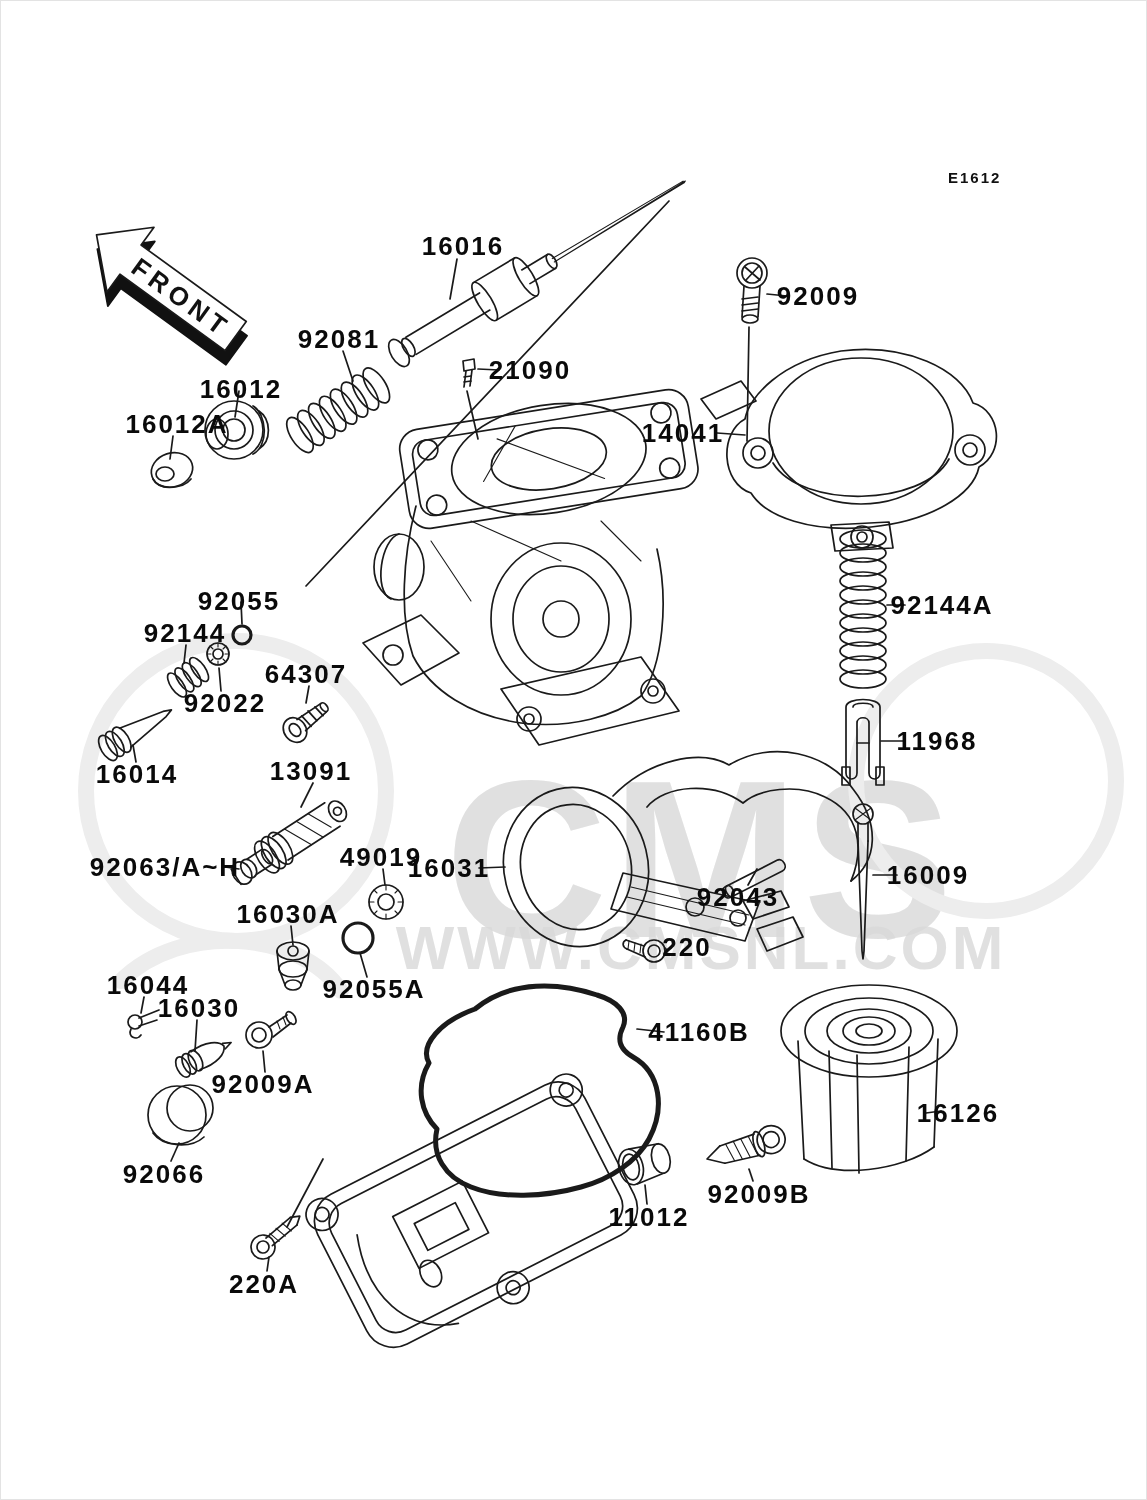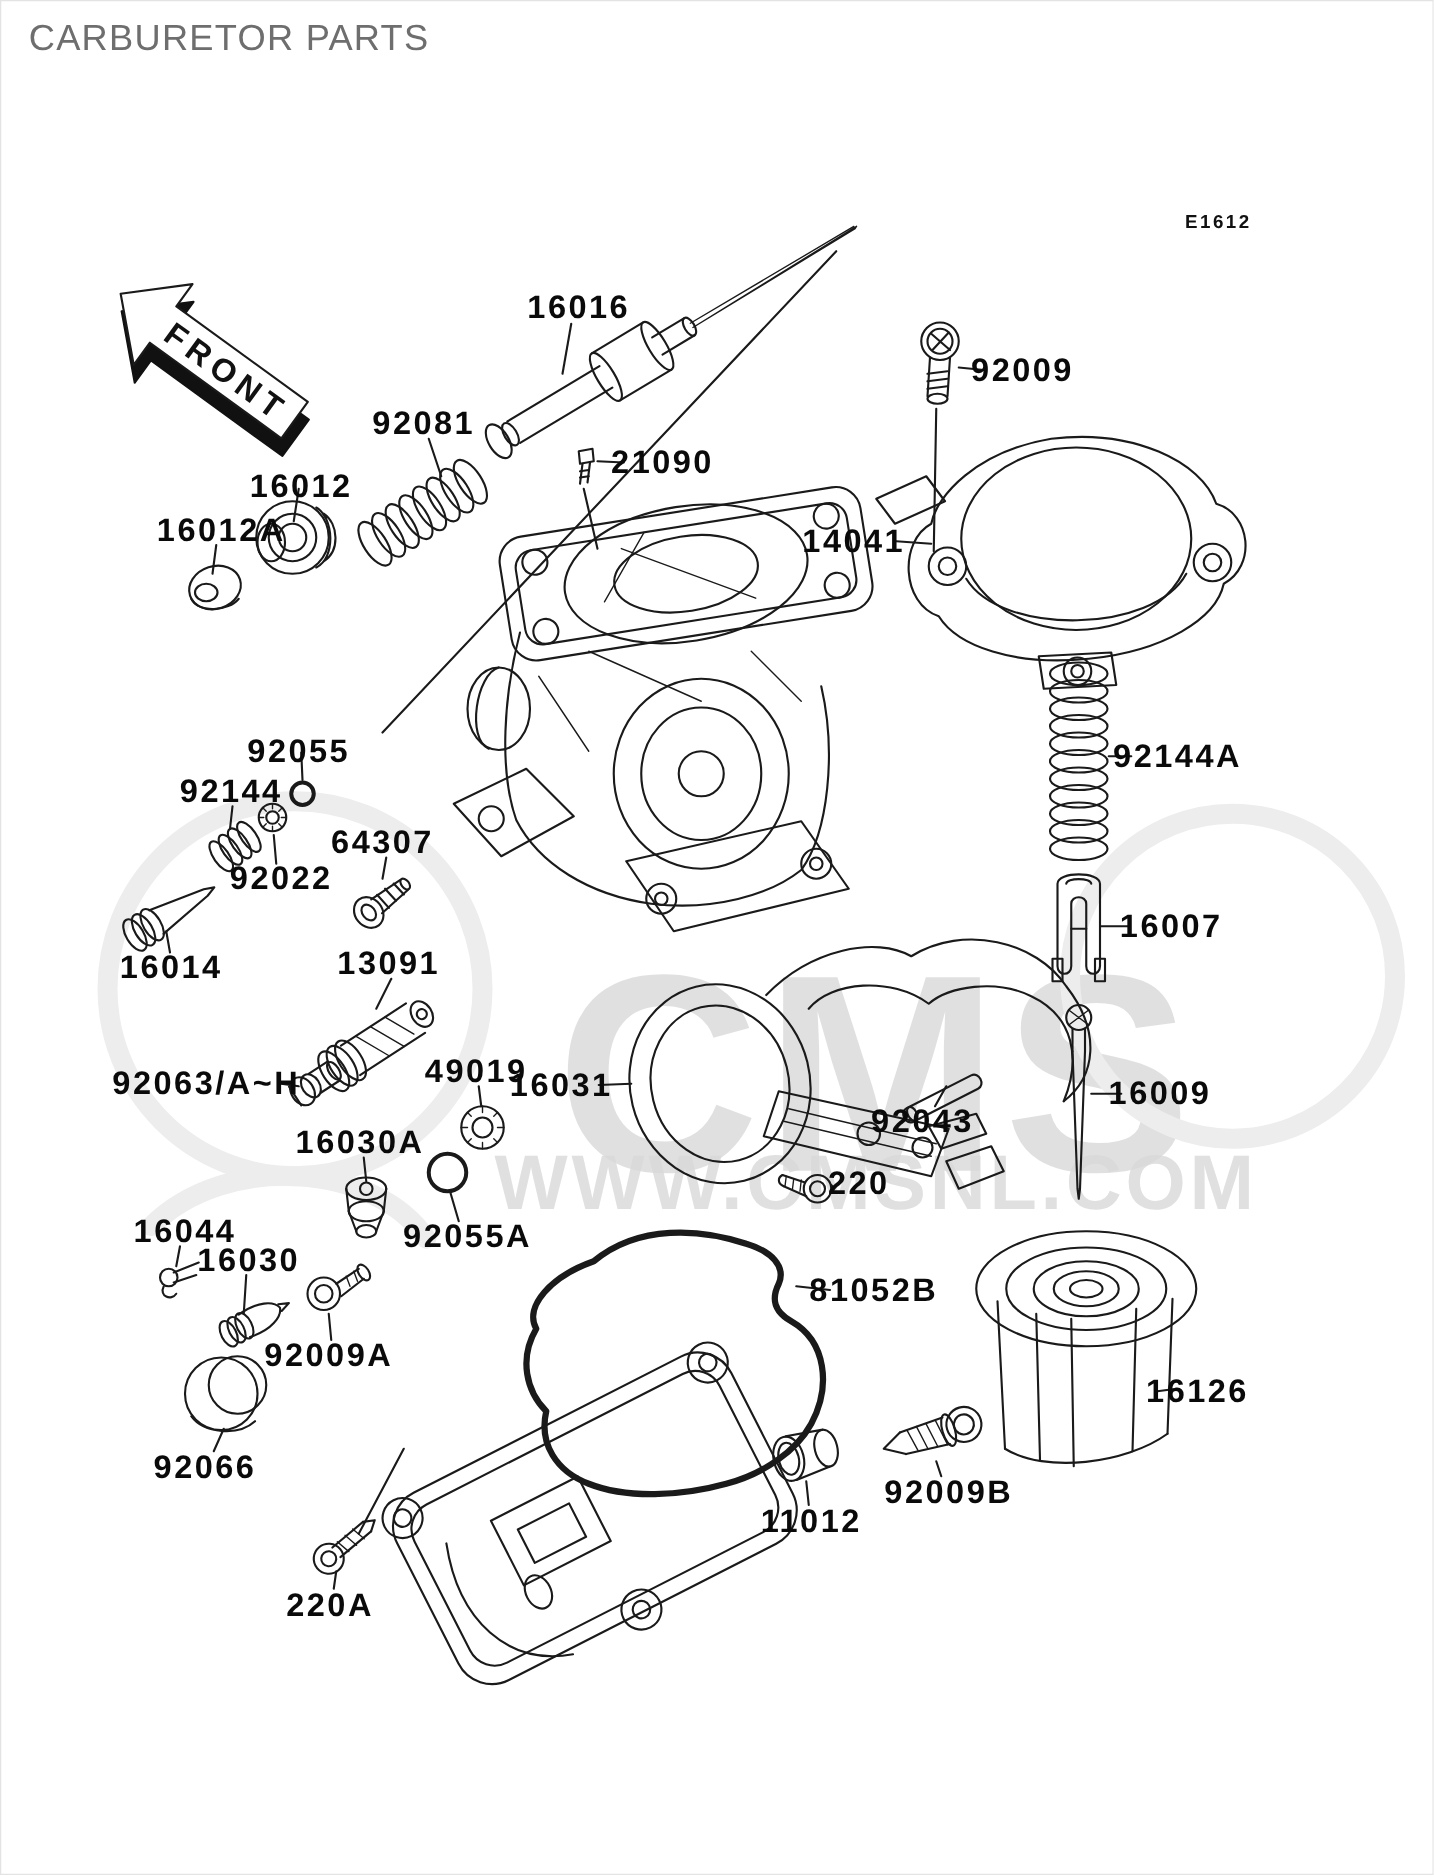--- a/index.html
+++ b/index.html
@@ -52,21 +52,20 @@
     position:absolute;left:573px;top:1473px;transform:translate(-50%,-50%);
     font-size:42px;color:var(--accent);white-space:nowrap;
     font-family:"DejaVu Sans","Liberation Sans",sans-serif;
   }
 </style>
 </head>
 <body>
 
 <div class="page">
 
-  <div class="title">CARBURETOR PARTS</div>
   <div class="code">E1612</div>
 
   <div class="watermark-cms">CMS</div>
   <div class="watermark-url">WWW.CMSNL.COM</div>
 
   <svg id="art" class="art" width="1147" height="1500" viewBox="0 0 1147 1500">
 
     <g>
       <circle class="deco" cx="235" cy="790" r="150"></circle>
       <circle class="deco" cx="985" cy="780" r="130"></circle>
@@ -427,30 +426,30 @@
       <div class="part-label" style="left: 240px; top: 388px;">16012</div>
       <div class="part-label" style="left: 176px; top: 423px;">16012A</div>
       <div class="part-label" style="left: 529px; top: 369px;">21090</div>
       <div class="part-label" style="left: 238px; top: 600px;">92055</div>
       <div class="part-label" style="left: 184px; top: 632px;">92144</div>
       <div class="part-label" style="left: 224px; top: 702px;">92022</div>
       <div class="part-label" style="left: 305px; top: 673px;">64307</div>
       <div class="part-label" style="left: 136px; top: 773px;">16014</div>
       <div class="part-label" style="left: 310px; top: 770px;">13091</div>
       <div class="part-label" style="left: 941px; top: 604px;">92144A</div>
-      <div class="part-label" style="left: 936px; top: 740px;">16007</div>
+      <div class="part-label" style="left: 936px; top: 740px;">11968</div>
       <div class="part-label" style="left: 164px; top: 866px;">92063/A~H</div>
       <div class="part-label" style="left: 380px; top: 856px;">49019</div>
       <div class="part-label" style="left: 448px; top: 867px;">16031</div>
       <div class="part-label" style="left: 737px; top: 896px;">92043</div>
       <div class="part-label" style="left: 927px; top: 874px;">16009</div>
       <div class="part-label" style="left: 287px; top: 913px;">16030A</div>
       <div class="part-label" style="left: 373px; top: 988px;">92055A</div>
       <div class="part-label" style="left: 686px; top: 946px;">220</div>
-      <div class="part-label" style="left: 698px; top: 1031px;">81052B</div>
+      <div class="part-label" style="left: 698px; top: 1031px;">41160B</div>
       <div class="part-label" style="left: 147px; top: 984px;">16044</div>
       <div class="part-label" style="left: 198px; top: 1007px;">16030</div>
       <div class="part-label" style="left: 262px; top: 1083px;">92009A</div>
       <div class="part-label" style="left: 163px; top: 1173px;">92066</div>
       <div class="part-label" style="left: 957px; top: 1112px;">16126</div>
       <div class="part-label" style="left: 758px; top: 1193px;">92009B</div>
       <div class="part-label" style="left: 648px; top: 1216px;">11012</div>
       <div class="part-label" style="left: 263px; top: 1283px;">220A</div>
     </div>
 

